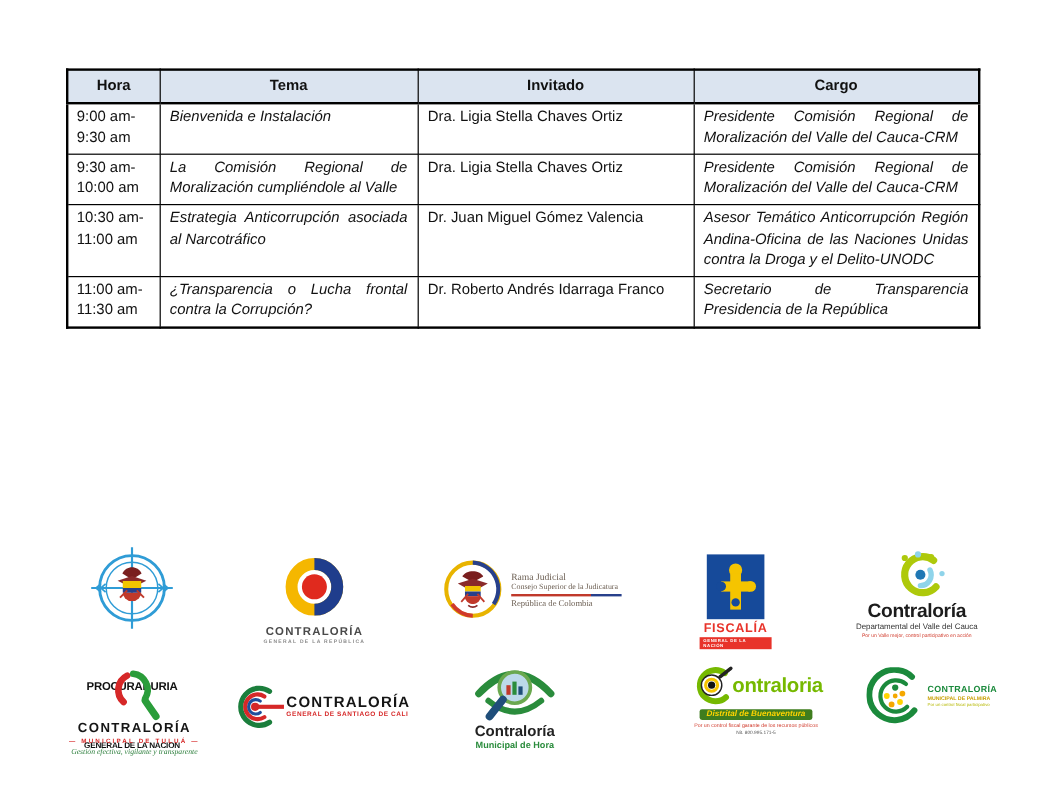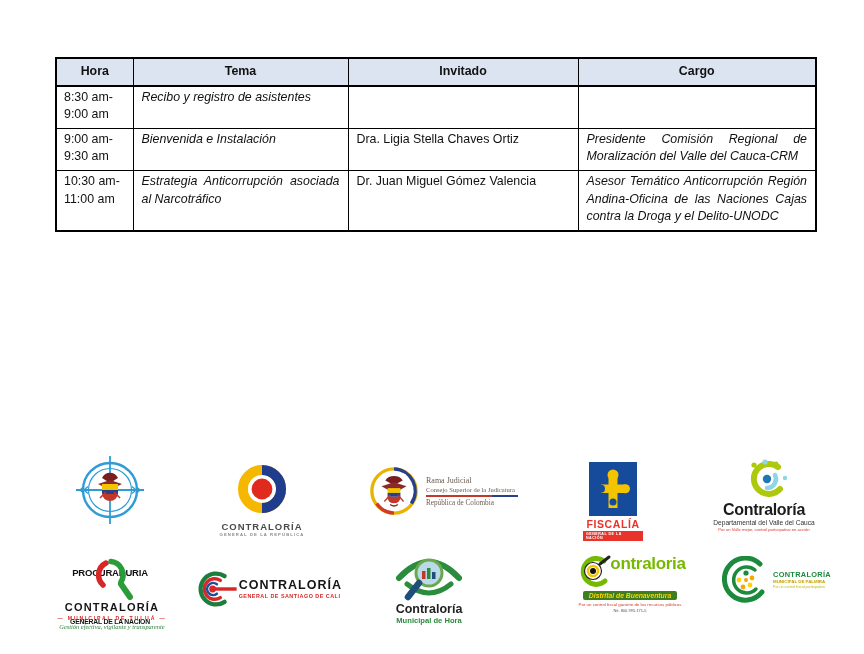--- a/index.html
+++ b/index.html
@@ -81,21 +81,21 @@
   .l-cali .t1 { font-weight:bold; font-size:12.5px; letter-spacing:1px; color:#151515; line-height:1.1; }
   .l-cali .t2 { font-weight:bold; font-size:5.4px; letter-spacing:.5px; color:#d62828; }
 
   
   .l-yumbo { left:384px; top:98px; width:90px; }
   .l-yumbo .t1 { font-weight:bold; font-size:12.5px; color:#222; line-height:1; margin-top:1px; }
   .l-yumbo .t2 { font-weight:bold; font-size:7.6px; color:#2a8c3c; }
 
   
   .l-buen { left:540px; top:106px; width:180px; }
-  .l-buen .line1 { display:flex; align-items:flex-start; }
+  .l-buen .line1 { display:flex; align-items:center; }
   .l-buen .t1 { font-weight:bold; font-size:17px; color:#76b900; letter-spacing:-.3px; margin-left:-2px; }
   .l-buen .pill { background:#3f7d1e; color:#ffd400; font-weight:bold; font-style:italic; font-size:6.8px; padding:1px 6px; border-radius:2px; margin-top:1px; }
   .l-buen .t3 { font-size:4.4px; color:#d03a2b; margin-top:2px; }
   .l-buen .t4 { font-size:4px; color:#555; margin-top:1px; }
 
   
   .l-palm { left:722px; top:108px; width:124px; flex-direction:row; }
   .l-palm .txt { margin-left:3px; }
   .l-palm .t1 { font-weight:bold; font-size:7.4px; color:#1b8a3c; letter-spacing:.3px; line-height:1.2; }
   .l-palm .t2 { font-weight:bold; font-size:4.4px; color:#c8a000; }
@@ -117,46 +117,53 @@
     <thead>
       <tr>
         <th>Hora</th>
         <th>Tema</th>
         <th>Invitado</th>
         <th>Cargo</th>
       </tr>
     </thead>
     <tbody>
 
-        <tr>
-          <td class="hora">8:30 am-
-9:00 am</td>
-          <td class="tema">Recibo y registro de asistentes</td>
-          <td class="invitado"></td>
-          <td class="cargo"></td>
-        </tr>
 
         <tr>
           <td class="hora">9:00 am-
 9:30 am</td>
           <td class="tema">Bienvenida e Instalación</td>
           <td class="invitado">Dra. Ligia Stella Chaves Ortiz</td>
           <td class="cargo">Presidente Comisión Regional de Moralización del Valle del Cauca-CRM</td>
         </tr>
 
+        <tr>
+          <td class="hora">9:30 am-
+10:00 am</td>
+          <td class="tema">La Comisión Regional de Moralización cumpliéndole al Valle</td>
+          <td class="invitado">Dra. Ligia Stella Chaves Ortiz</td>
+          <td class="cargo">Presidente Comisión Regional de Moralización del Valle del Cauca-CRM</td>
+        </tr>
 
 
         <tr>
           <td class="hora">10:30 am-
 11:00 am</td>
           <td class="tema">Estrategia Anticorrupción asociada al Narcotráfico</td>
           <td class="invitado">Dr. Juan Miguel Gómez Valencia</td>
-          <td class="cargo">Asesor Temático Anticorrupción Región Andina-Oficina de las Naciones Cajas contra la Droga y el Delito-UNODC</td>
+          <td class="cargo">Asesor Temático Anticorrupción Región Andina-Oficina de las Naciones Unidas contra la Droga y el Delito-UNODC</td>
         </tr>
 
+        <tr>
+          <td class="hora">11:00 am-
+11:30 am</td>
+          <td class="tema">¿Transparencia o Lucha frontal contra la Corrupción?</td>
+          <td class="invitado">Dr. Roberto Andrés Idarraga Franco</td>
+          <td class="cargo">Secretario de Transparencia Presidencia de la República</td>
+        </tr>
 
       </tbody>
   </table>
 
   <div class="logos">
 
     <div class="logo l-procu">
       <svg width="72" height="72" viewBox="0 0 72 72">
         <line x1="36" y1="2" x2="36" y2="70" stroke="#2f9cd6" stroke-width="1.8"></line>
         <line x1="2" y1="36" x2="70" y2="36" stroke="#2f9cd6" stroke-width="1.8"></line>

